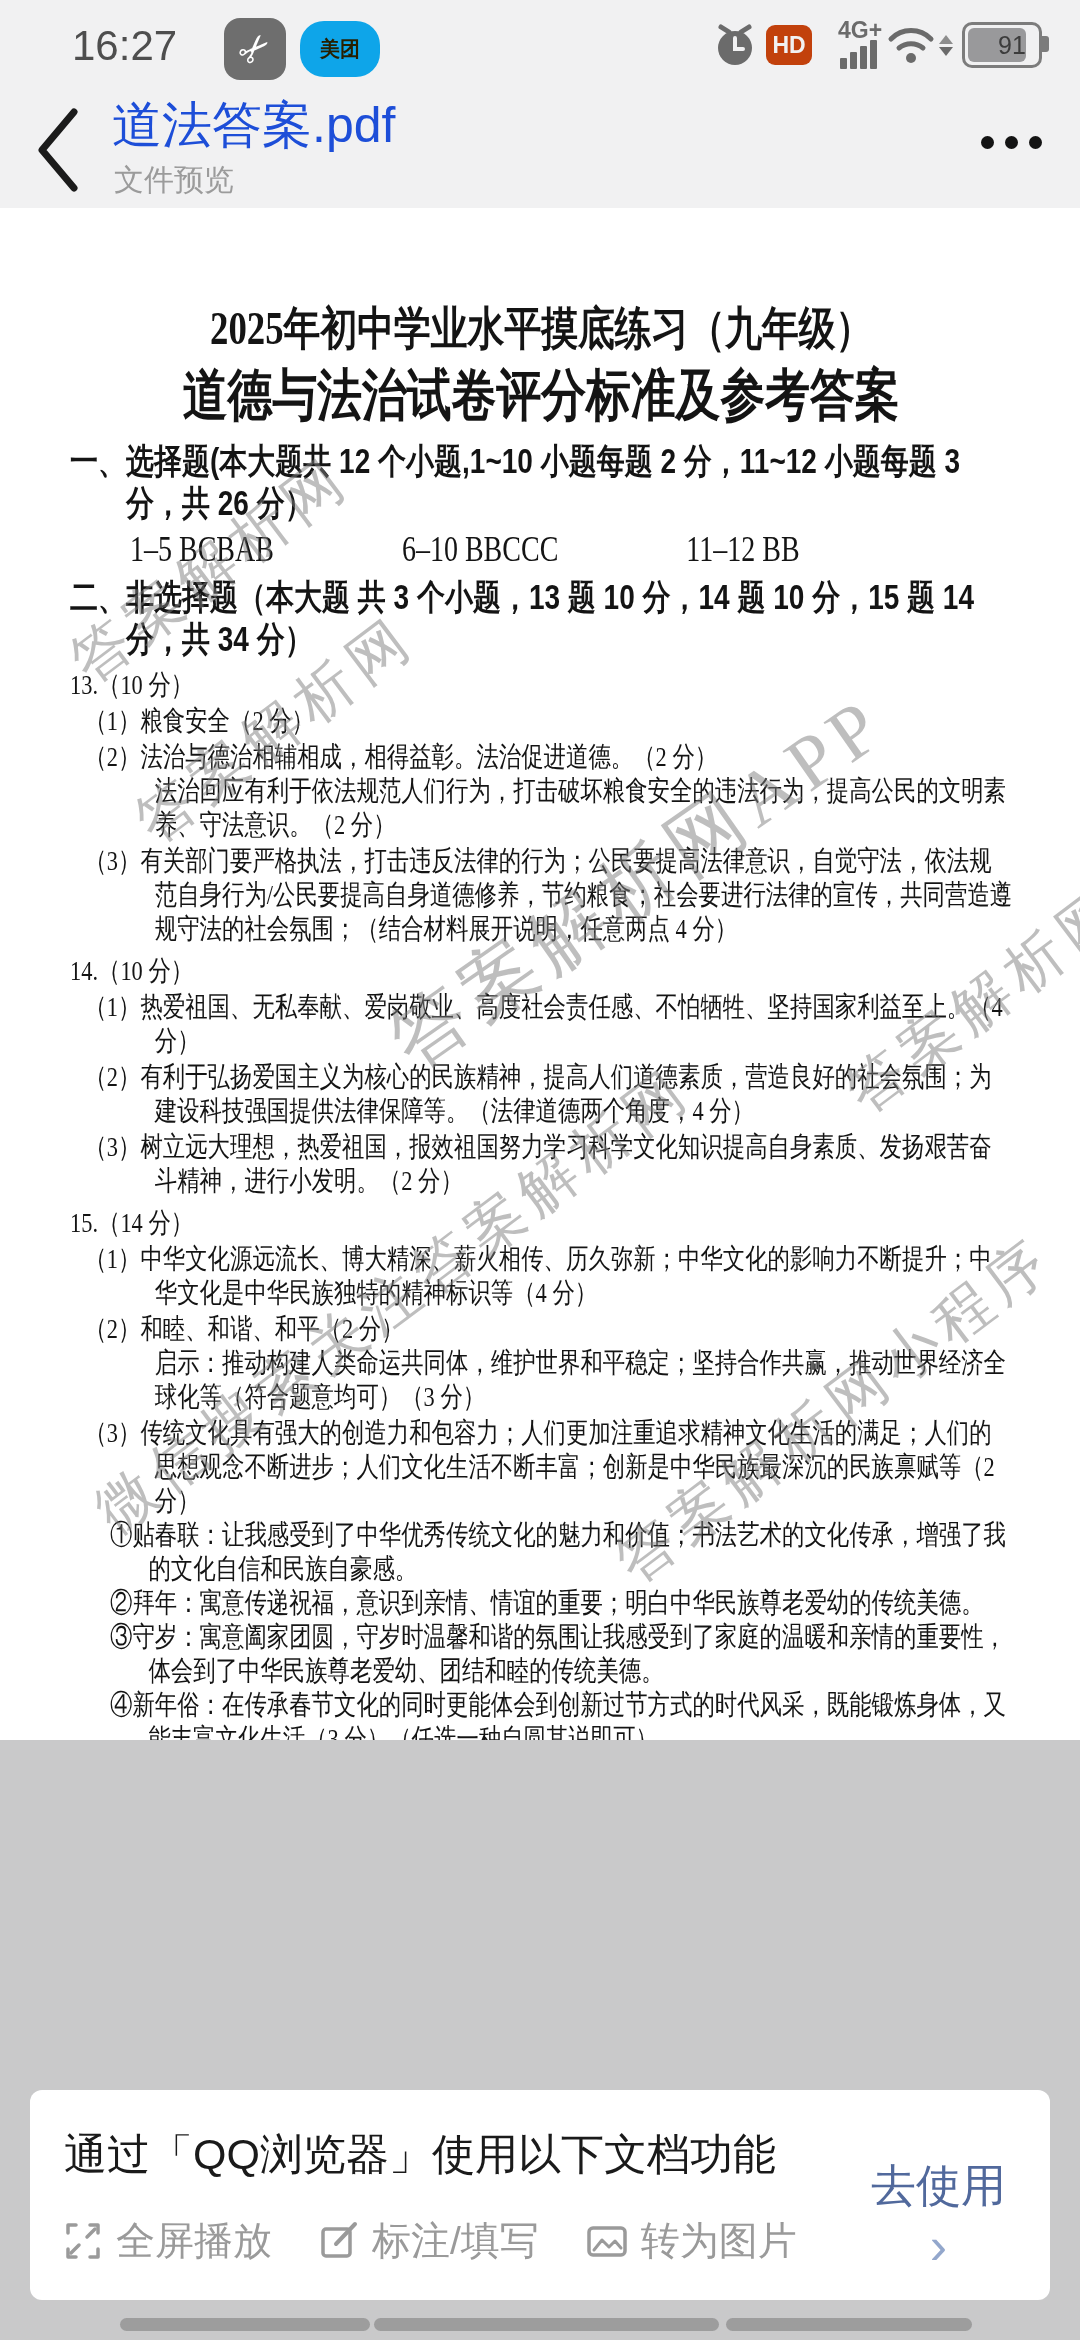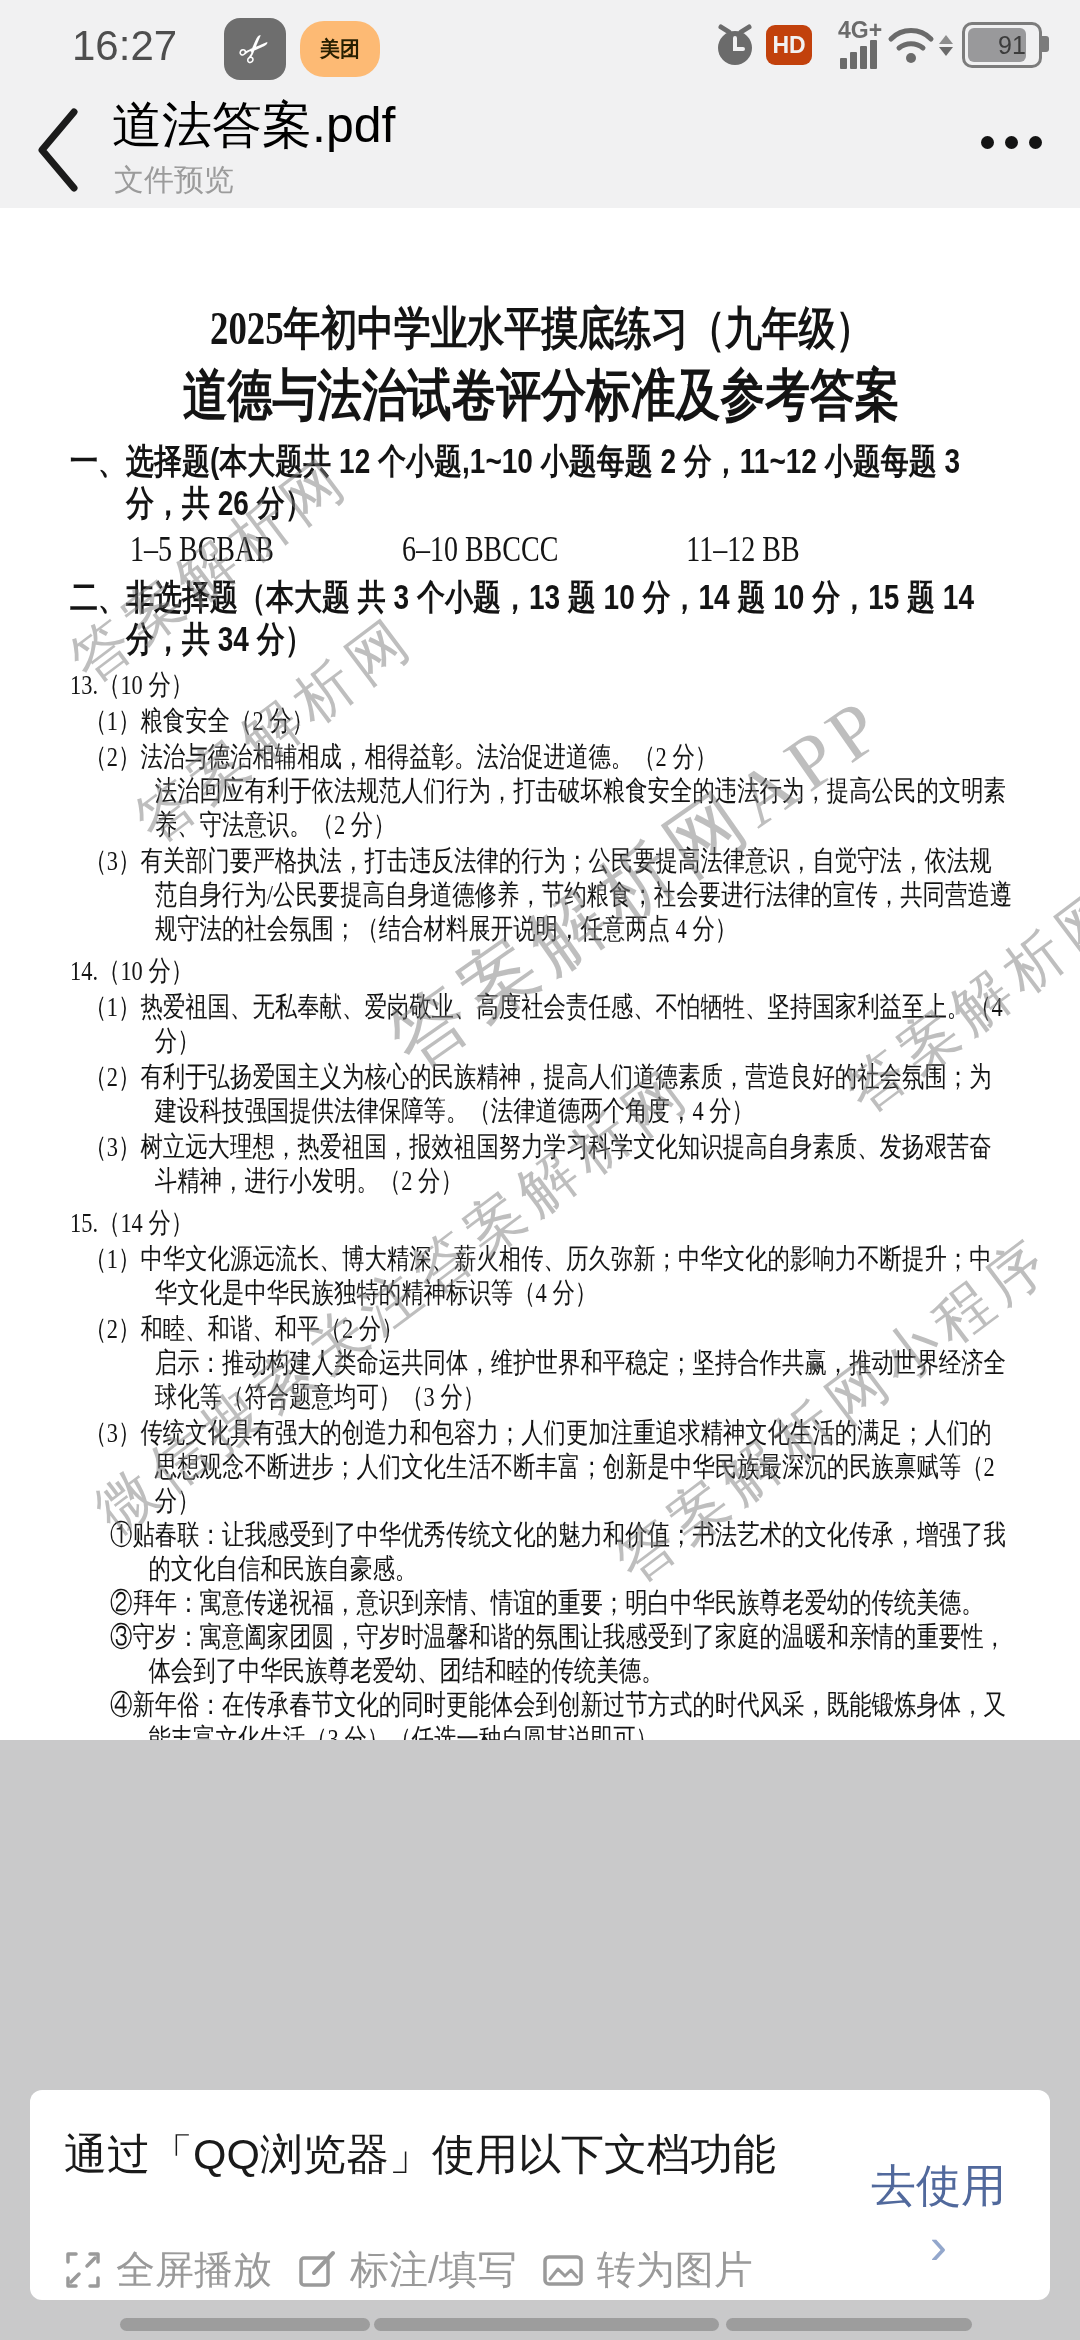--- a/index.html
+++ b/index.html
@@ -7,41 +7,41 @@
     width:1080px;height:2340px;position:relative;overflow:hidden;
     background:#c9c9ca;font-family:"Liberation Sans",sans-serif;
     -webkit-font-smoothing:antialiased;
   }
   
   .top-chrome{position:absolute;top:0;left:0;width:1080px;height:208px;background:#f1f1f2;}
   .sb-time{position:absolute;left:72px;top:22px;font-size:42px;color:#4e4e4e;}
   .badge{position:absolute;display:flex;align-items:center;justify-content:center;}
   .badge-clip{left:224px;top:18px;width:62px;height:62px;border-radius:16px;background:#6e6e6e;}
   .badge-clip span{color:#fff;font-size:38px;transform:rotate(-45deg);line-height:1;}
-  .badge-mt{left:300px;top:21px;width:80px;height:56px;border-radius:24px;background:#fdba74;}
+  .badge-mt{left:300px;top:21px;width:80px;height:56px;border-radius:24px;background:#0ea5e9;}
   .badge-mt span{font-size:21px;font-weight:700;color:#271f00;transform:scaleX(.95);white-space:nowrap;}
   .sb-right{position:absolute;right:30px;top:12px;height:66px;display:flex;align-items:center;gap:9px;}
   .hd-badge{width:46px;height:40px;border-radius:9px;background:#c2410c;color:#f1f1f2;
     font-size:23px;font-weight:700;display:flex;align-items:center;justify-content:center;letter-spacing:0;}
   .net{position:relative;width:56px;height:52px;}
   .net .nettxt{position:absolute;left:0;top:-2px;font-size:23px;font-weight:700;color:#6b6b6b;margin-left:17px;}
   .net .bars{position:absolute;right:0;bottom:2px;display:flex;align-items:flex-end;gap:3px;}
   .net .bars i{display:block;width:7px;background:#6b6b6b;border-radius:1px;}
   .wifi-wrap{display:flex;align-items:center;gap:3px;}
   .updown{display:flex;flex-direction:column;gap:3px;}
   .tri-up{width:0;height:0;border-left:7px solid transparent;border-right:7px solid transparent;border-bottom:9px solid #8d8d8d;}
   .tri-dn{width:0;height:0;border-left:7px solid transparent;border-right:7px solid transparent;border-top:9px solid #6b6b6b;}
   .bat{position:relative;width:74px;height:40px;border:3px solid #7c7c7c;border-radius:10px;margin-right:8px;}
   .bat-fill{position:absolute;top:3px;bottom:3px;left:3px;width:58px;background:#99999b;border-radius:6px;}
   .bat-num{position:absolute;inset:0;display:flex;align-items:center;justify-content:center;
     font-size:25px;color:#3c3c3c;padding-left:20px;}
   .bat-nub{position:absolute;right:-10px;top:11px;width:7px;height:16px;background:#7c7c7c;border-radius:0 3px 3px 0;}
   
   .back-btn{position:absolute;left:34px;top:104px;width:52px;height:92px;display:flex;align-items:center;}
-  .hdr-title{position:absolute;left:112px;top:92px;font-size:50px;color:#000000;font-weight:500;}
+  .hdr-title{position:absolute;left:112px;top:92px;font-size:50px;color:#1d4ed8;font-weight:500;}
   .hdr-sub{position:absolute;left:114px;top:160px;font-size:30px;color:#9b9b9b;}
   .menu-dots{position:absolute;right:38px;top:136px;display:flex;gap:11px;}
   .menu-dots i{width:13px;height:13px;border-radius:50%;background:#141414;}
   
   .pdf-page{position:absolute;top:208px;left:0;width:1080px;height:1532px;background:#ffffff;overflow:hidden;padding-left:40px;}
   .doc-content{position:absolute;left:70px;top:92px;width:1178px;transform:scaleX(0.8);
     transform-origin:left top;font-family:"Liberation Serif",serif;font-size:28px;
     line-height:34px;color:#141414;}
   .p-t1{font-size:46px;line-height:58px;font-weight:700;text-align:center;margin-bottom:2px;}
   .p-t2{font-size:56px;line-height:70px;font-weight:700;text-align:center;margin-bottom:10px;}
@@ -55,21 +55,21 @@
   
   .wm-layer{position:absolute;inset:0;pointer-events:none;}
   .wm{position:absolute;font-family:"Liberation Serif",serif;color:#7f7f7f;opacity:.5;
     white-space:nowrap;transform-origin:left top;letter-spacing:8px;}
   
   .bottom-card{position:absolute;left:30px;top:2090px;width:1020px;height:210px;background:#fff;border-radius:12px;}
   .promo-title{position:absolute;left:34px;top:36px;font-size:43px;color:#1a1a1a;}
   .go-use{position:absolute;right:44px;top:66px;display:flex;align-items:center;gap:8px;
     font-size:45px;color:#51699c;flex-direction:column;}
   .go-use .chev{font-size:52px;color:#93a7cc;line-height:1;margin-top:-4px;}
-  .features{position:absolute;left:32px;top:124px;display:flex;gap:24px;align-items:center;margin-top:29px;}
+  .features{position:absolute;left:32px;top:124px;display:flex;gap:46px;align-items:center;}
   .feature{display:flex;align-items:center;gap:12px;color:#9a9a9a;font-size:39px;white-space:nowrap;}
   .feature svg{display:block;}
   
   .gbar{position:absolute;top:2318px;height:13px;background:#9d9d9d;border-radius:7px;}
   .gbar.b1{left:120px;width:250px;}
   .gbar.b2{left:374px;width:345px;}
   .gbar.b3{left:726px;width:246px;}
 </style>
 </head>
 <body>

